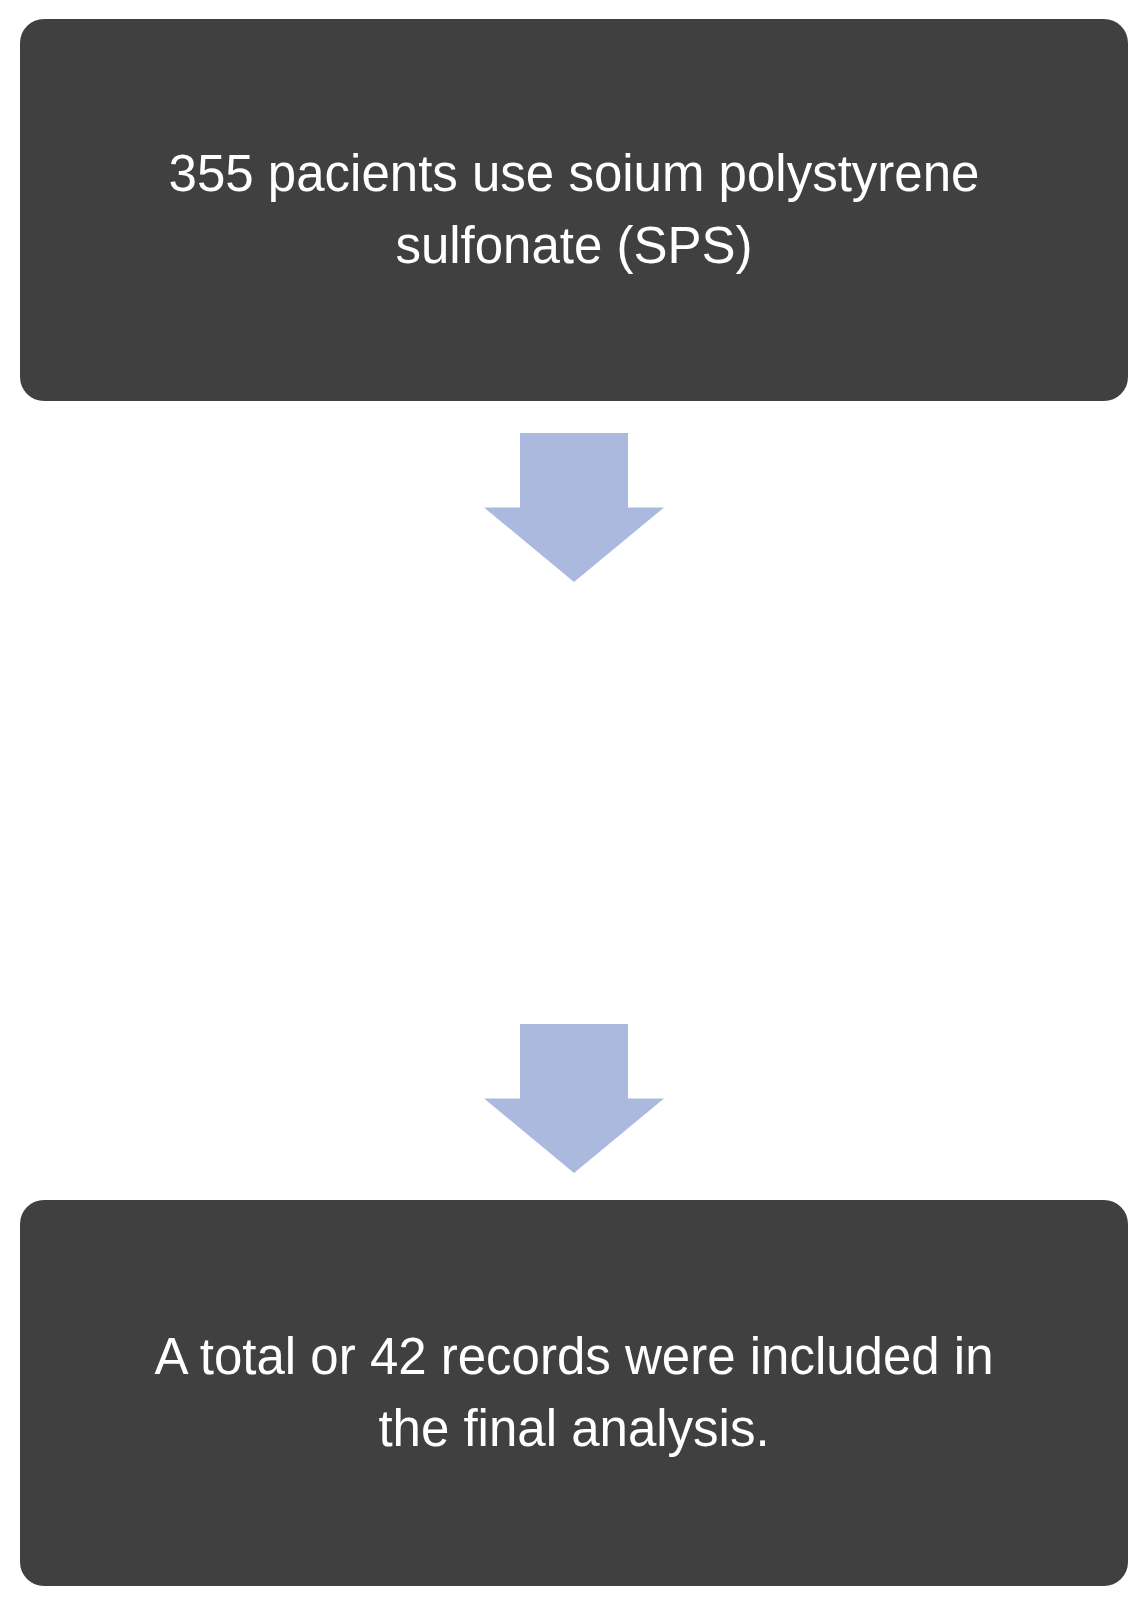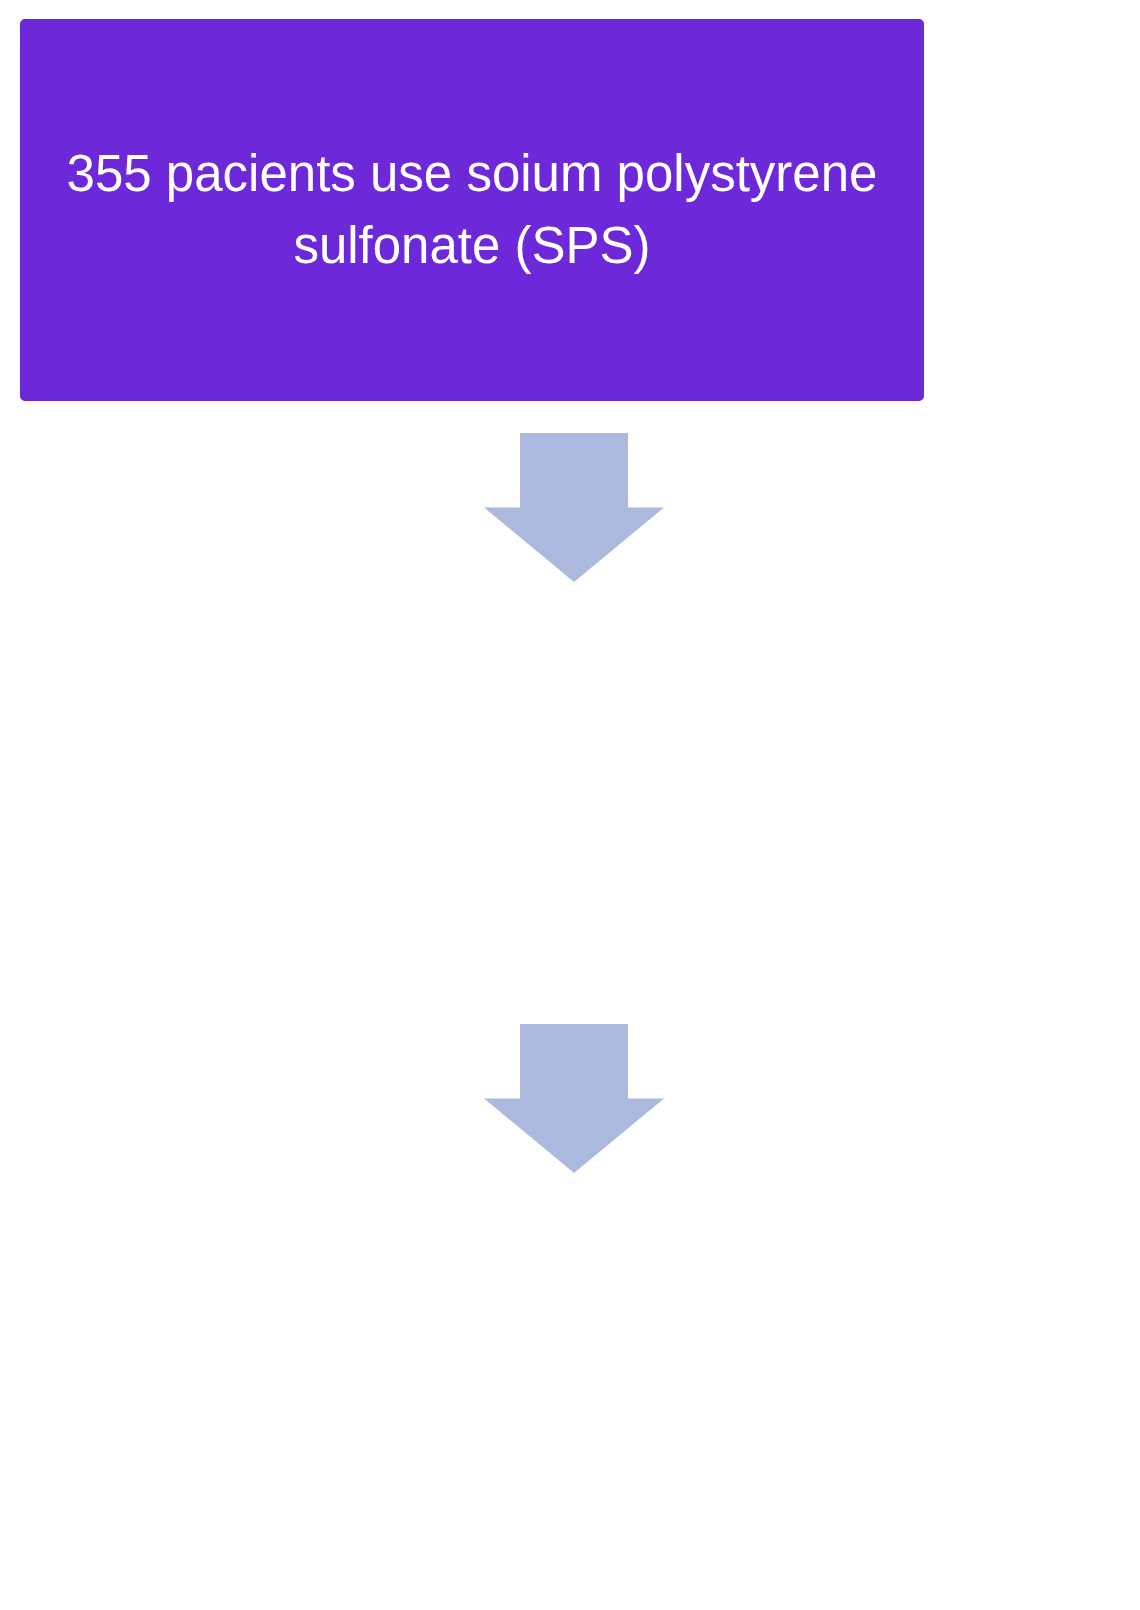--- a/index.html
+++ b/index.html
@@ -11,23 +11,23 @@
     position: relative;
     width: 1140px;
     height: 1610px;
     background: #ffffff;
     font-family: "Liberation Sans", sans-serif;
     overflow: hidden;
   }
   .flow-box {
     position: absolute;
     left: 20px;
-    width: 904px;
-    background: #6d28d9;
-    border-radius: 5px;
+    width: 1108px;
+    background: #404040;
+    border-radius: 24px;
     display: flex;
     align-items: center;
     justify-content: center;
     box-sizing: border-box;
     padding: 0 20px;
   }
   .flow-box .box-text {
     color: #ffffff;
     font-size: 51px;
     line-height: 1.42;
@@ -60,14 +60,18 @@
 
   <svg class="flow-arrow arrow-1" viewBox="0 0 180 150" preserveAspectRatio="none">
     <polygon points="36,0 144,0 144,75 180,75 90,150 0,75 36,75" fill="#ACB9DE"></polygon>
   </svg>
 
 
   <svg class="flow-arrow arrow-2" viewBox="0 0 180 150" preserveAspectRatio="none">
     <polygon points="36,0 144,0 144,75 180,75 90,150 0,75 36,75" fill="#ACB9DE"></polygon>
   </svg>
 
+  <div class="flow-box box-3">
+    <div class="box-text">A total or 42 records were included in
+the final analysis.</div>
+  </div>
 
 </div>
 
 </body></html>

